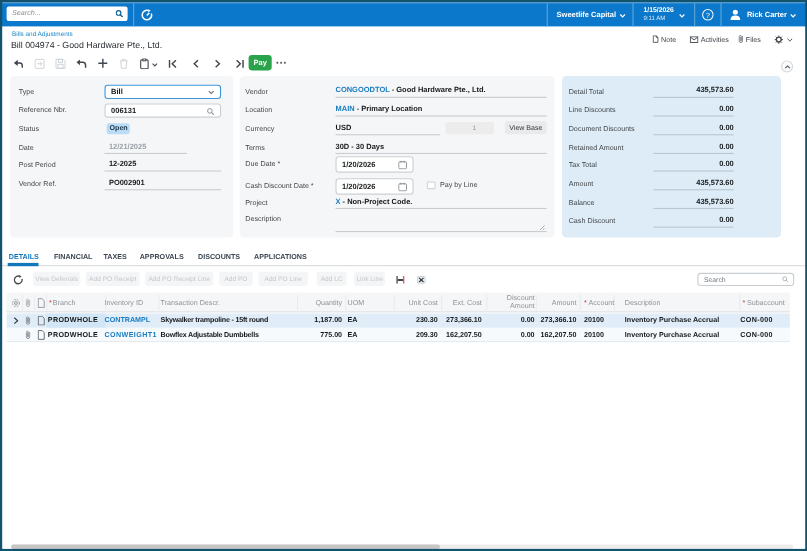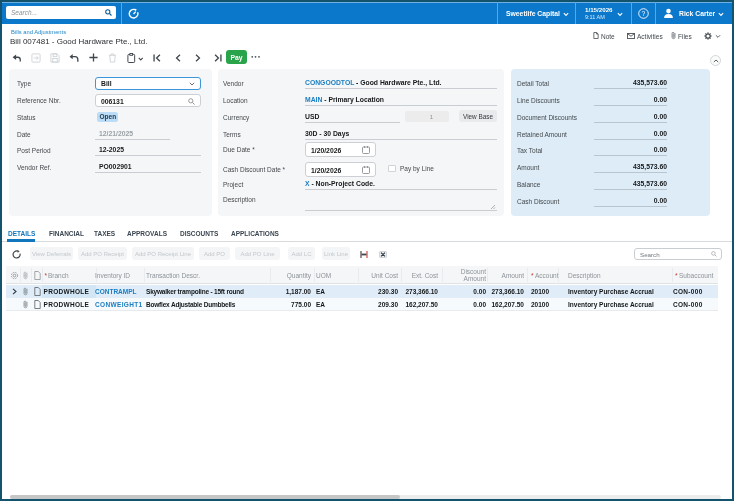--- a/index.html
+++ b/index.html
@@ -62,21 +62,21 @@
       <circle cx="6" cy="3.4" r="2.5" fill="#fff"></circle>
       <path d="M1.2 11 Q1.2 6.6 6 6.6 Q10.8 6.6 10.8 11 Z" fill="#fff"></path>
     </svg>
   <span class="abs" style="left:679px;top:8px;font-size:6.8px;font-weight:bold;color:#fff;">Rick Carter</span>
   <svg class="abs" style="left:718px;top:9.5px" width="6" height="5" viewBox="0 0 7 5">
       <path d="M1 1 L3.5 3.5 L6 1" fill="none" stroke="#fff" stroke-width="1.3"></path>
     </svg>
 </div>
 
 <span class="abs" style="left:11px;top:28.5px;font-size:5.8px;color:#1e87c9;white-space:nowrap;">Bills and Adjustments</span>
-<span class="abs" style="left:10px;top:37px;font-size:8px;color:#2b2f33;white-space:nowrap;">Bill 007481 - Good Hardware Pte., Ltd.</span>
+<span class="abs" style="left:10px;top:37px;font-size:8px;color:#2b2f33;white-space:nowrap;">Bill 004974 - Good Hardware Pte., Ltd.</span>
 
 <svg class="abs" style="left:593px;top:32px" width="6" height="7" viewBox="0 0 7 8">
     <path d="M1 .5 h3.2 L6 2.3 V7.5 H1 Z" fill="none" stroke="#41474d" stroke-width=".9"></path>
     <path d="M4.2 .5 V2.3 H6" fill="none" stroke="#41474d" stroke-width=".9"></path>
   </svg>
 <span class="abs" style="left:601px;top:33px;font-size:6.5px;color:#41474d;">Note</span>
 <svg class="abs" style="left:627px;top:33px" width="8" height="6" viewBox="0 0 9 7">
     <rect x=".5" y=".5" width="8" height="6" fill="none" stroke="#41474d" stroke-width="1"></rect>
     <path d="M.5 .8 L4.5 3.8 L8.5 .8" fill="none" stroke="#41474d" stroke-width="1"></path>
   </svg>

